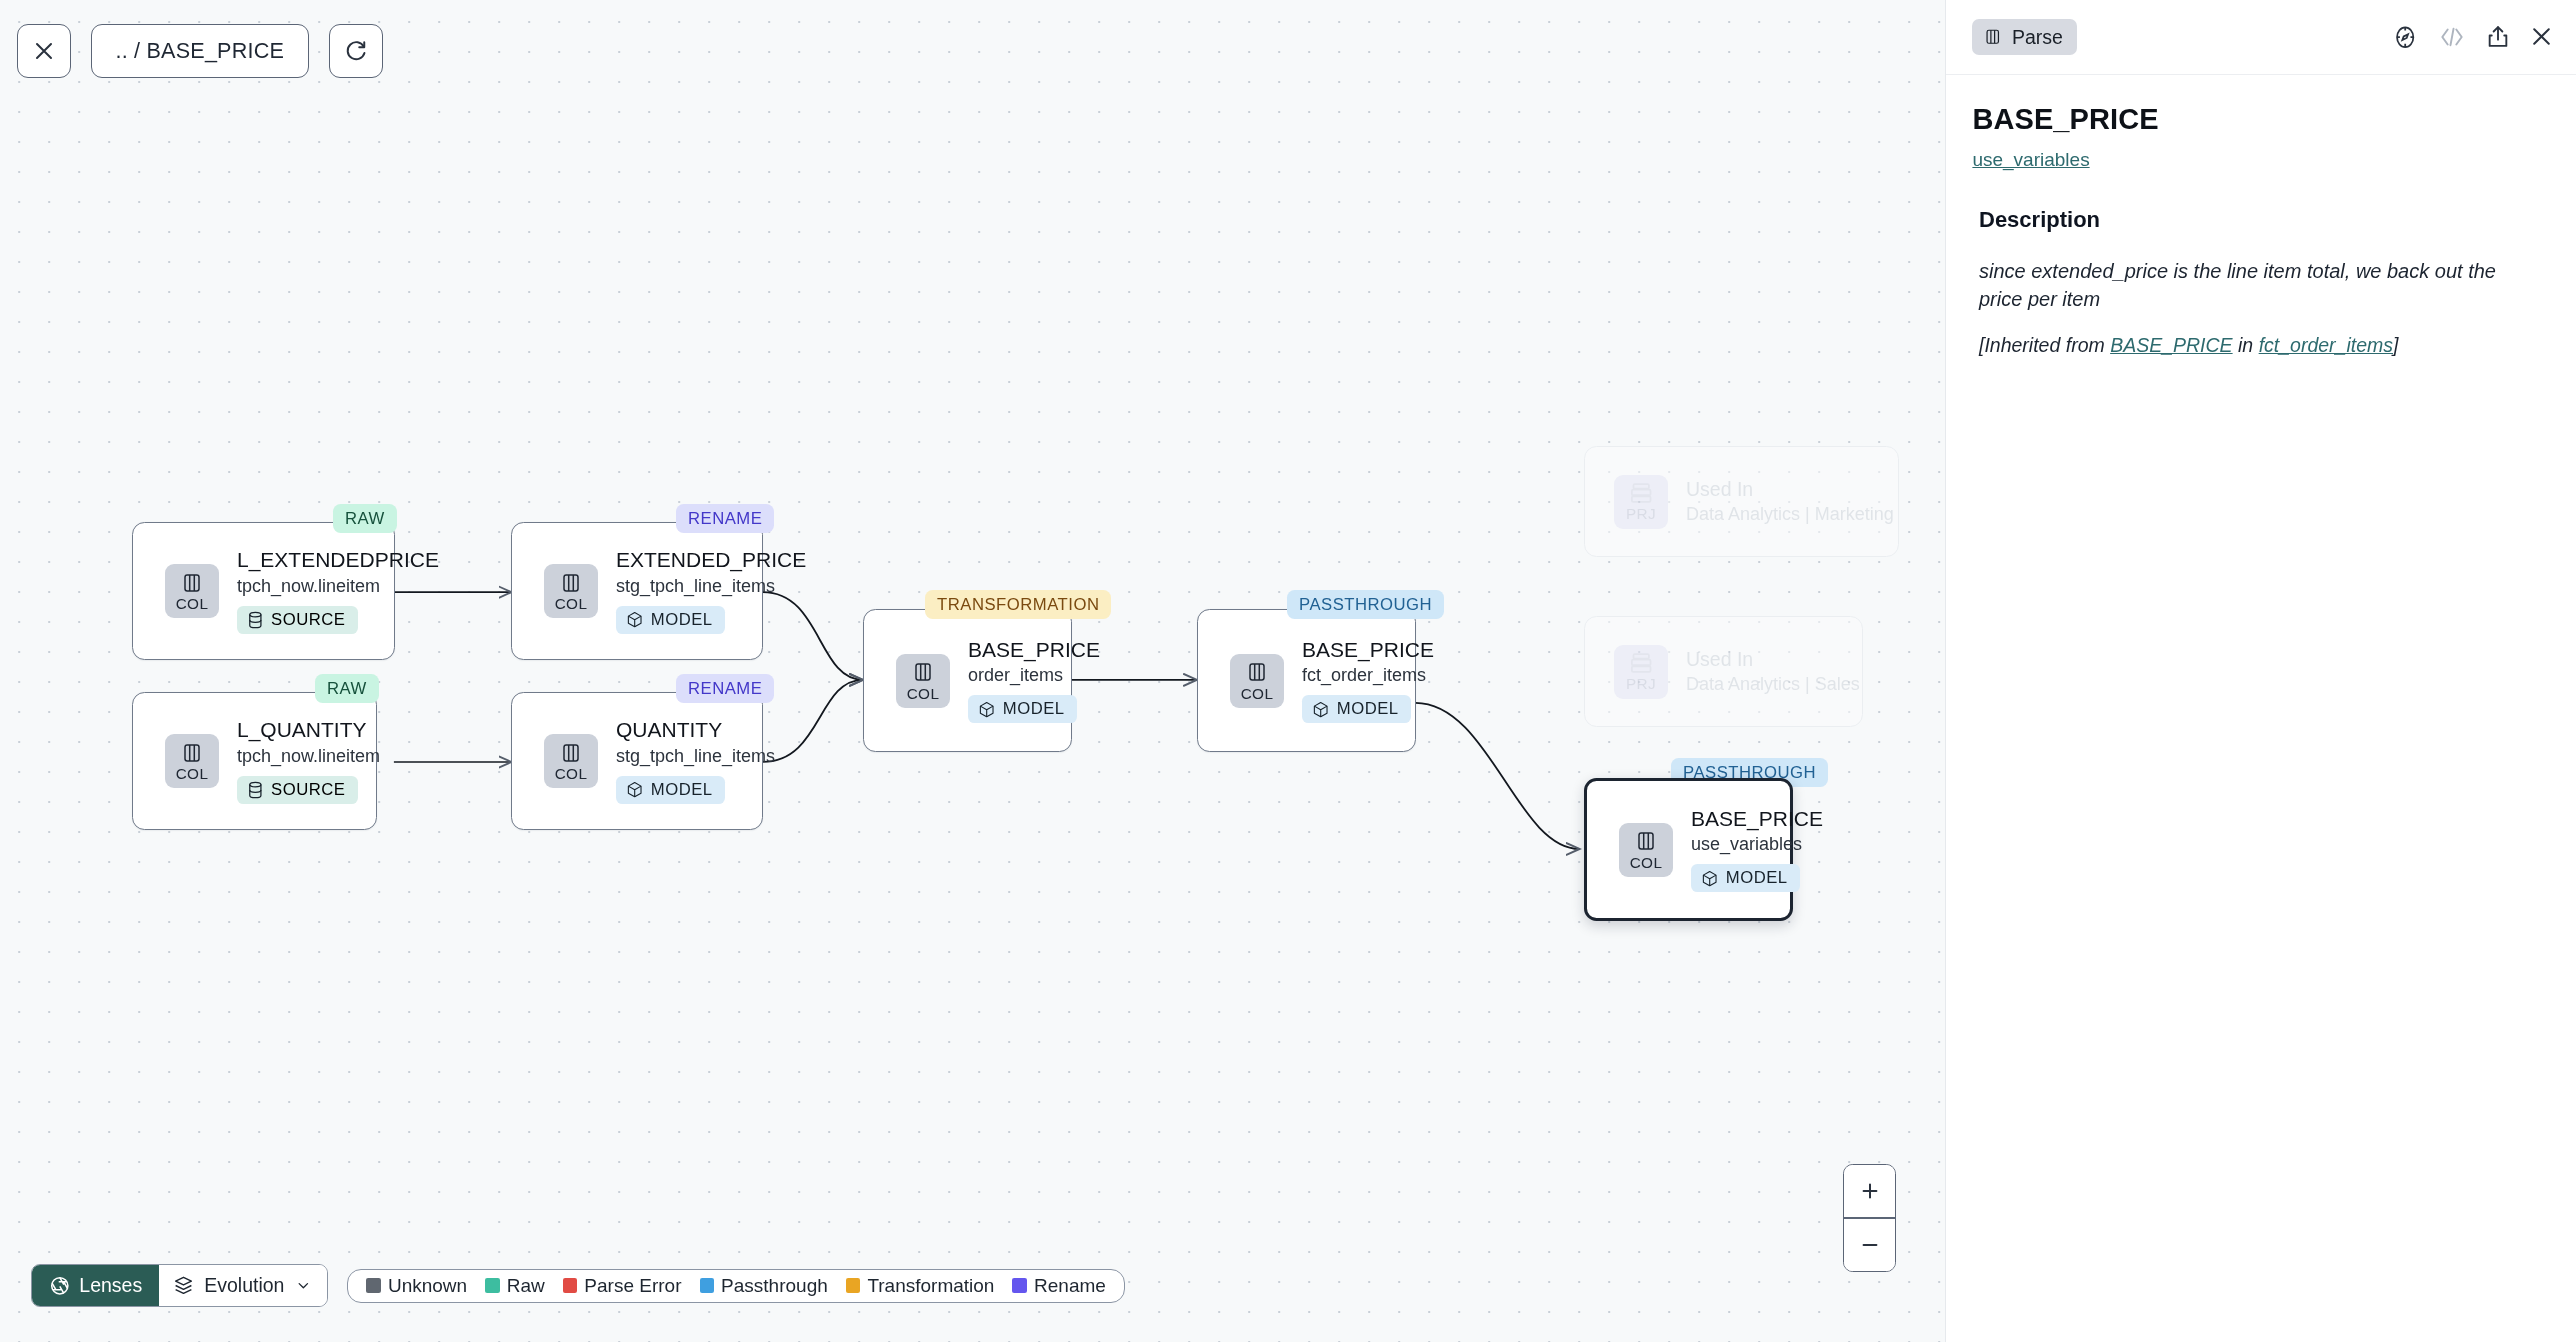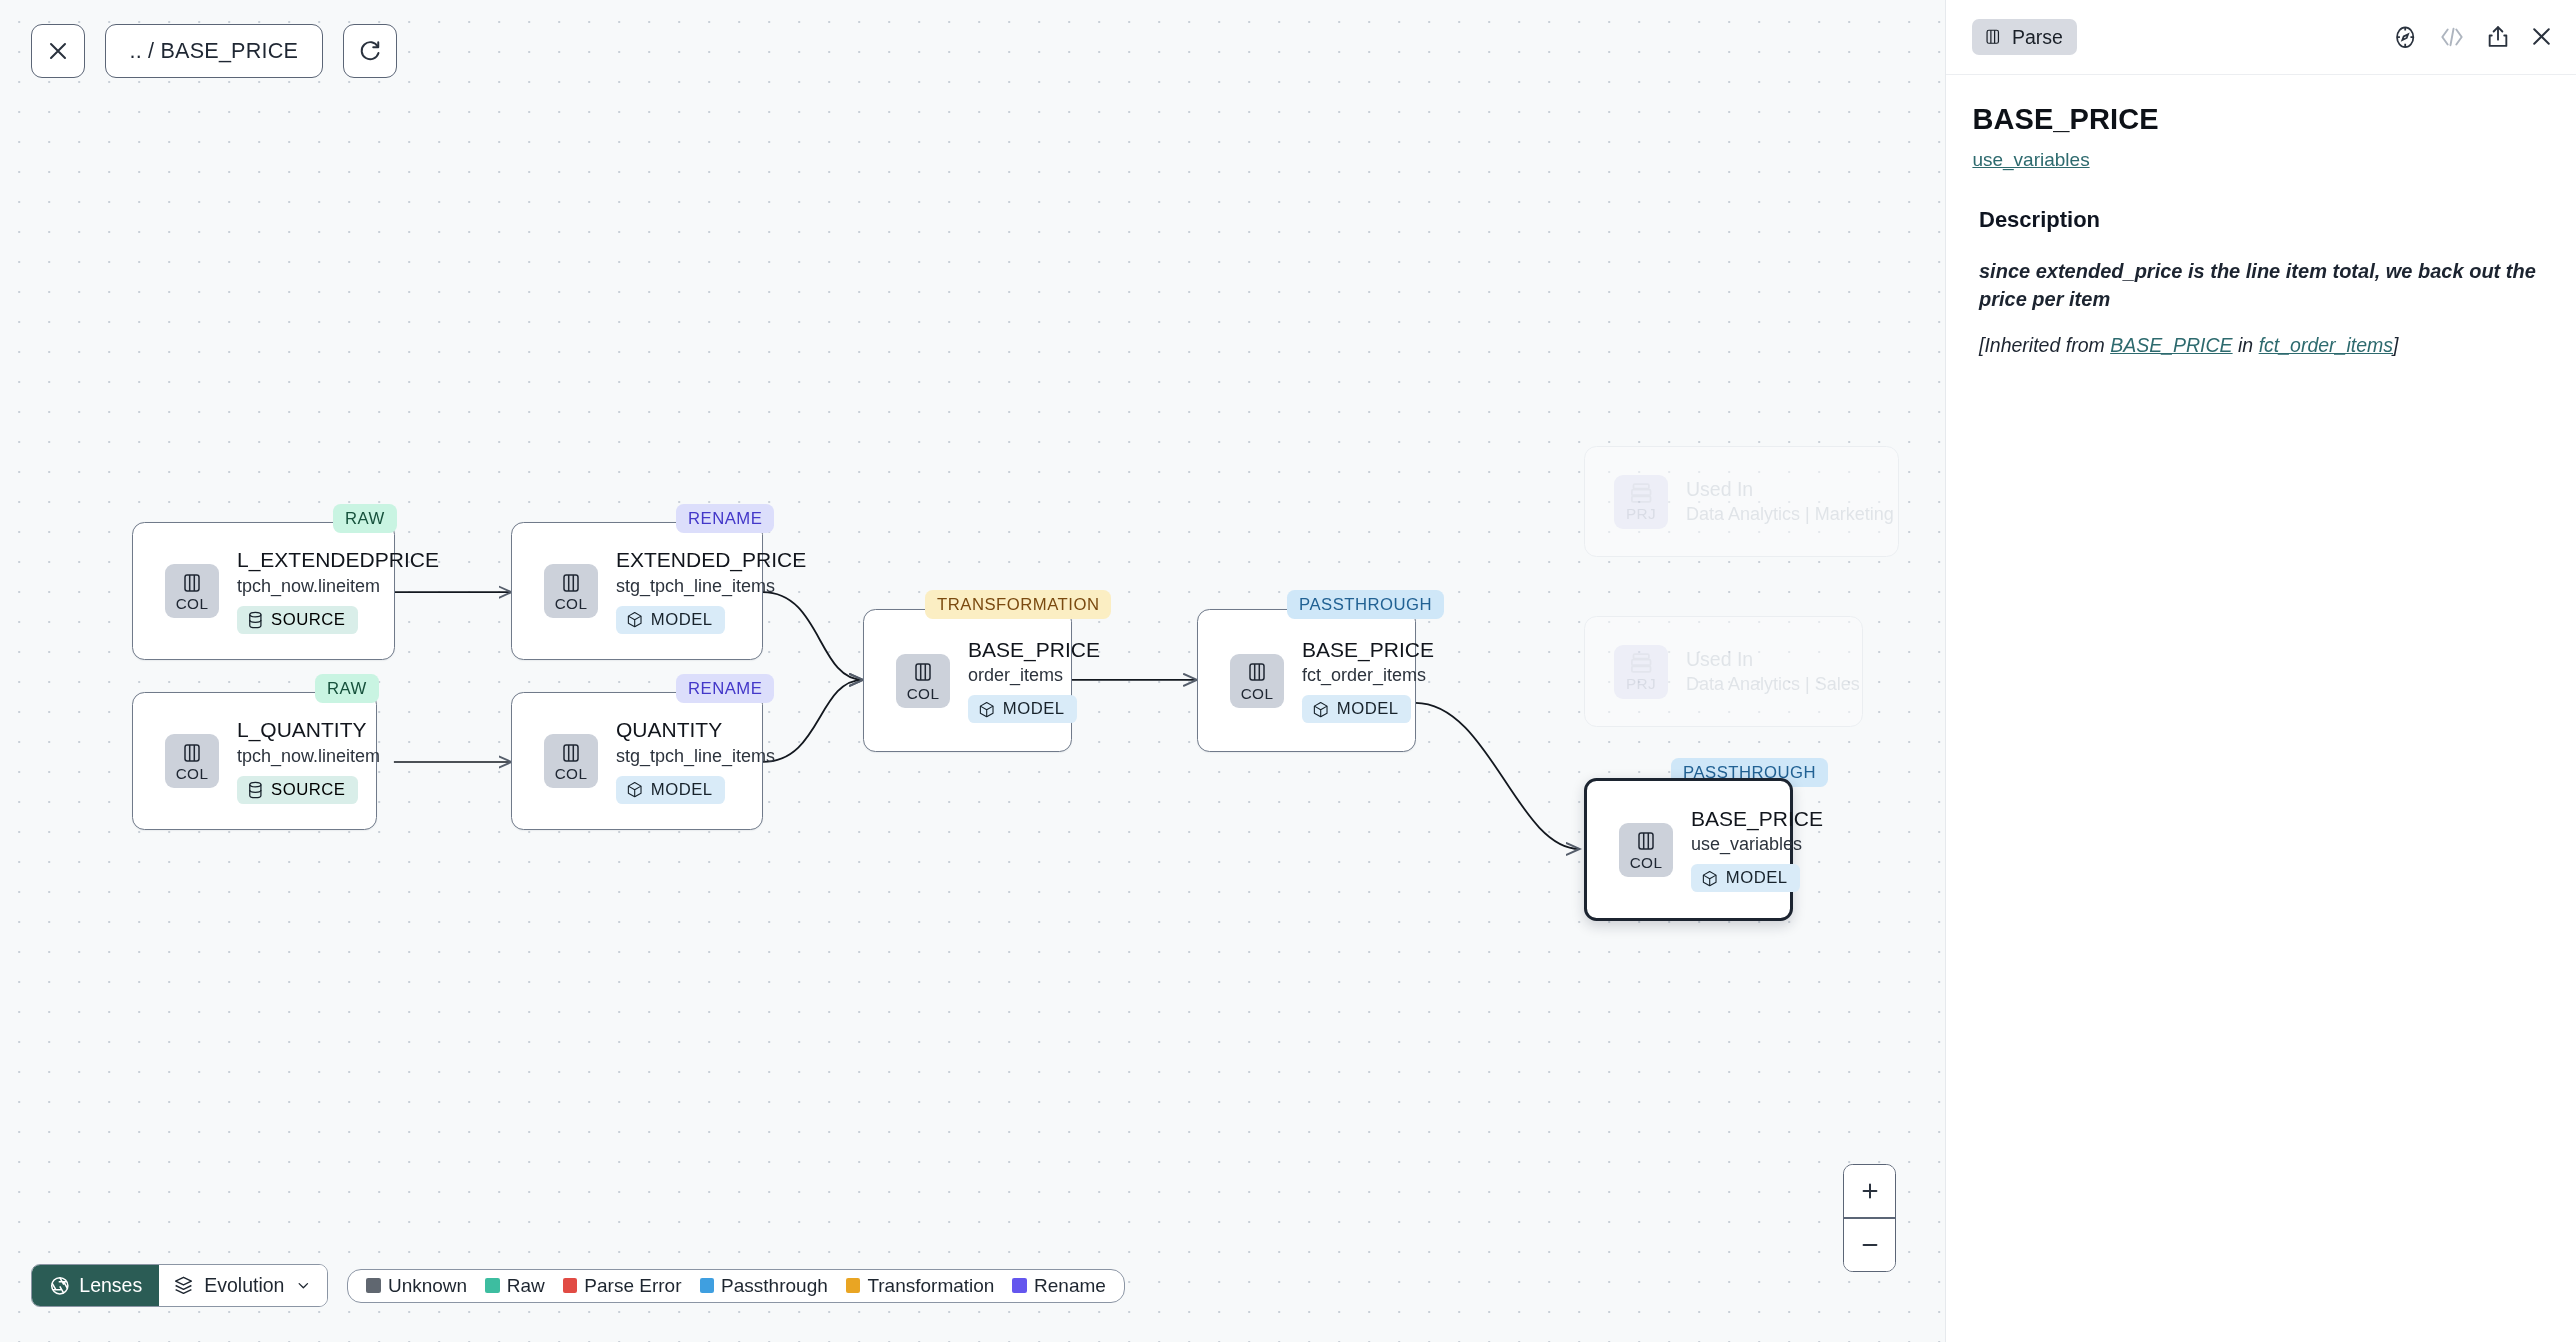--- a/index.html
+++ b/index.html
@@ -16,21 +16,21 @@
     position: relative;
     width: 1945px; height: 1343px;
     background-color: #f7f9fa;
     background-image: radial-gradient(#c9d0d8 1.1px, transparent 1.1px);
     background-size: 30px 30px;
     background-position: 4.2px 7px;
     overflow: hidden;
   }
 
   
-  .topbar { position: absolute; top: 24px; left: 31px; display: flex; align-items: center; gap: 19.5px; z-index: 20; }
+  .topbar { position: absolute; top: 24px; left: 17px; display: flex; align-items: center; gap: 19.5px; z-index: 20; }
   .tb-btn {
     height: 54px; min-width: 54px;
     background: #ffffff;
     border: 1.7px solid #5b6576;
     border-radius: 11px;
     display: flex; align-items: center; justify-content: center;
     cursor: pointer;
   }
   .tb-crumb {
     height: 54px; padding: 0 24px;
@@ -186,21 +186,20 @@
     font-size: 20px; color: #2d6a6e; font-weight: bold;
     border-bottom: 3.5px solid #2d6a6e; margin-bottom: -1.4px; cursor: pointer;
   }
 
   .section { padding: 36px 35px 0 33px; }
   .section-label { font-size: 22px; font-weight: bold; color: #0e1420; }
   .desc-text {
     margin-top: 24px;
     font-size: 20px; line-height: 1.42; color: #1c2430;
     font-style: italic;
-    font-weight: bold;
   }
   .desc-inherit { margin-top: 21px; font-size: 19.5px; color: #1c2430; font-style: italic; }
   .desc-inherit a { color: #2d6a6e; text-decoration: underline; cursor: pointer; }
 </style>
 </head>
 <body>
 
 <div class="app">
 
   <div class="canvas">

